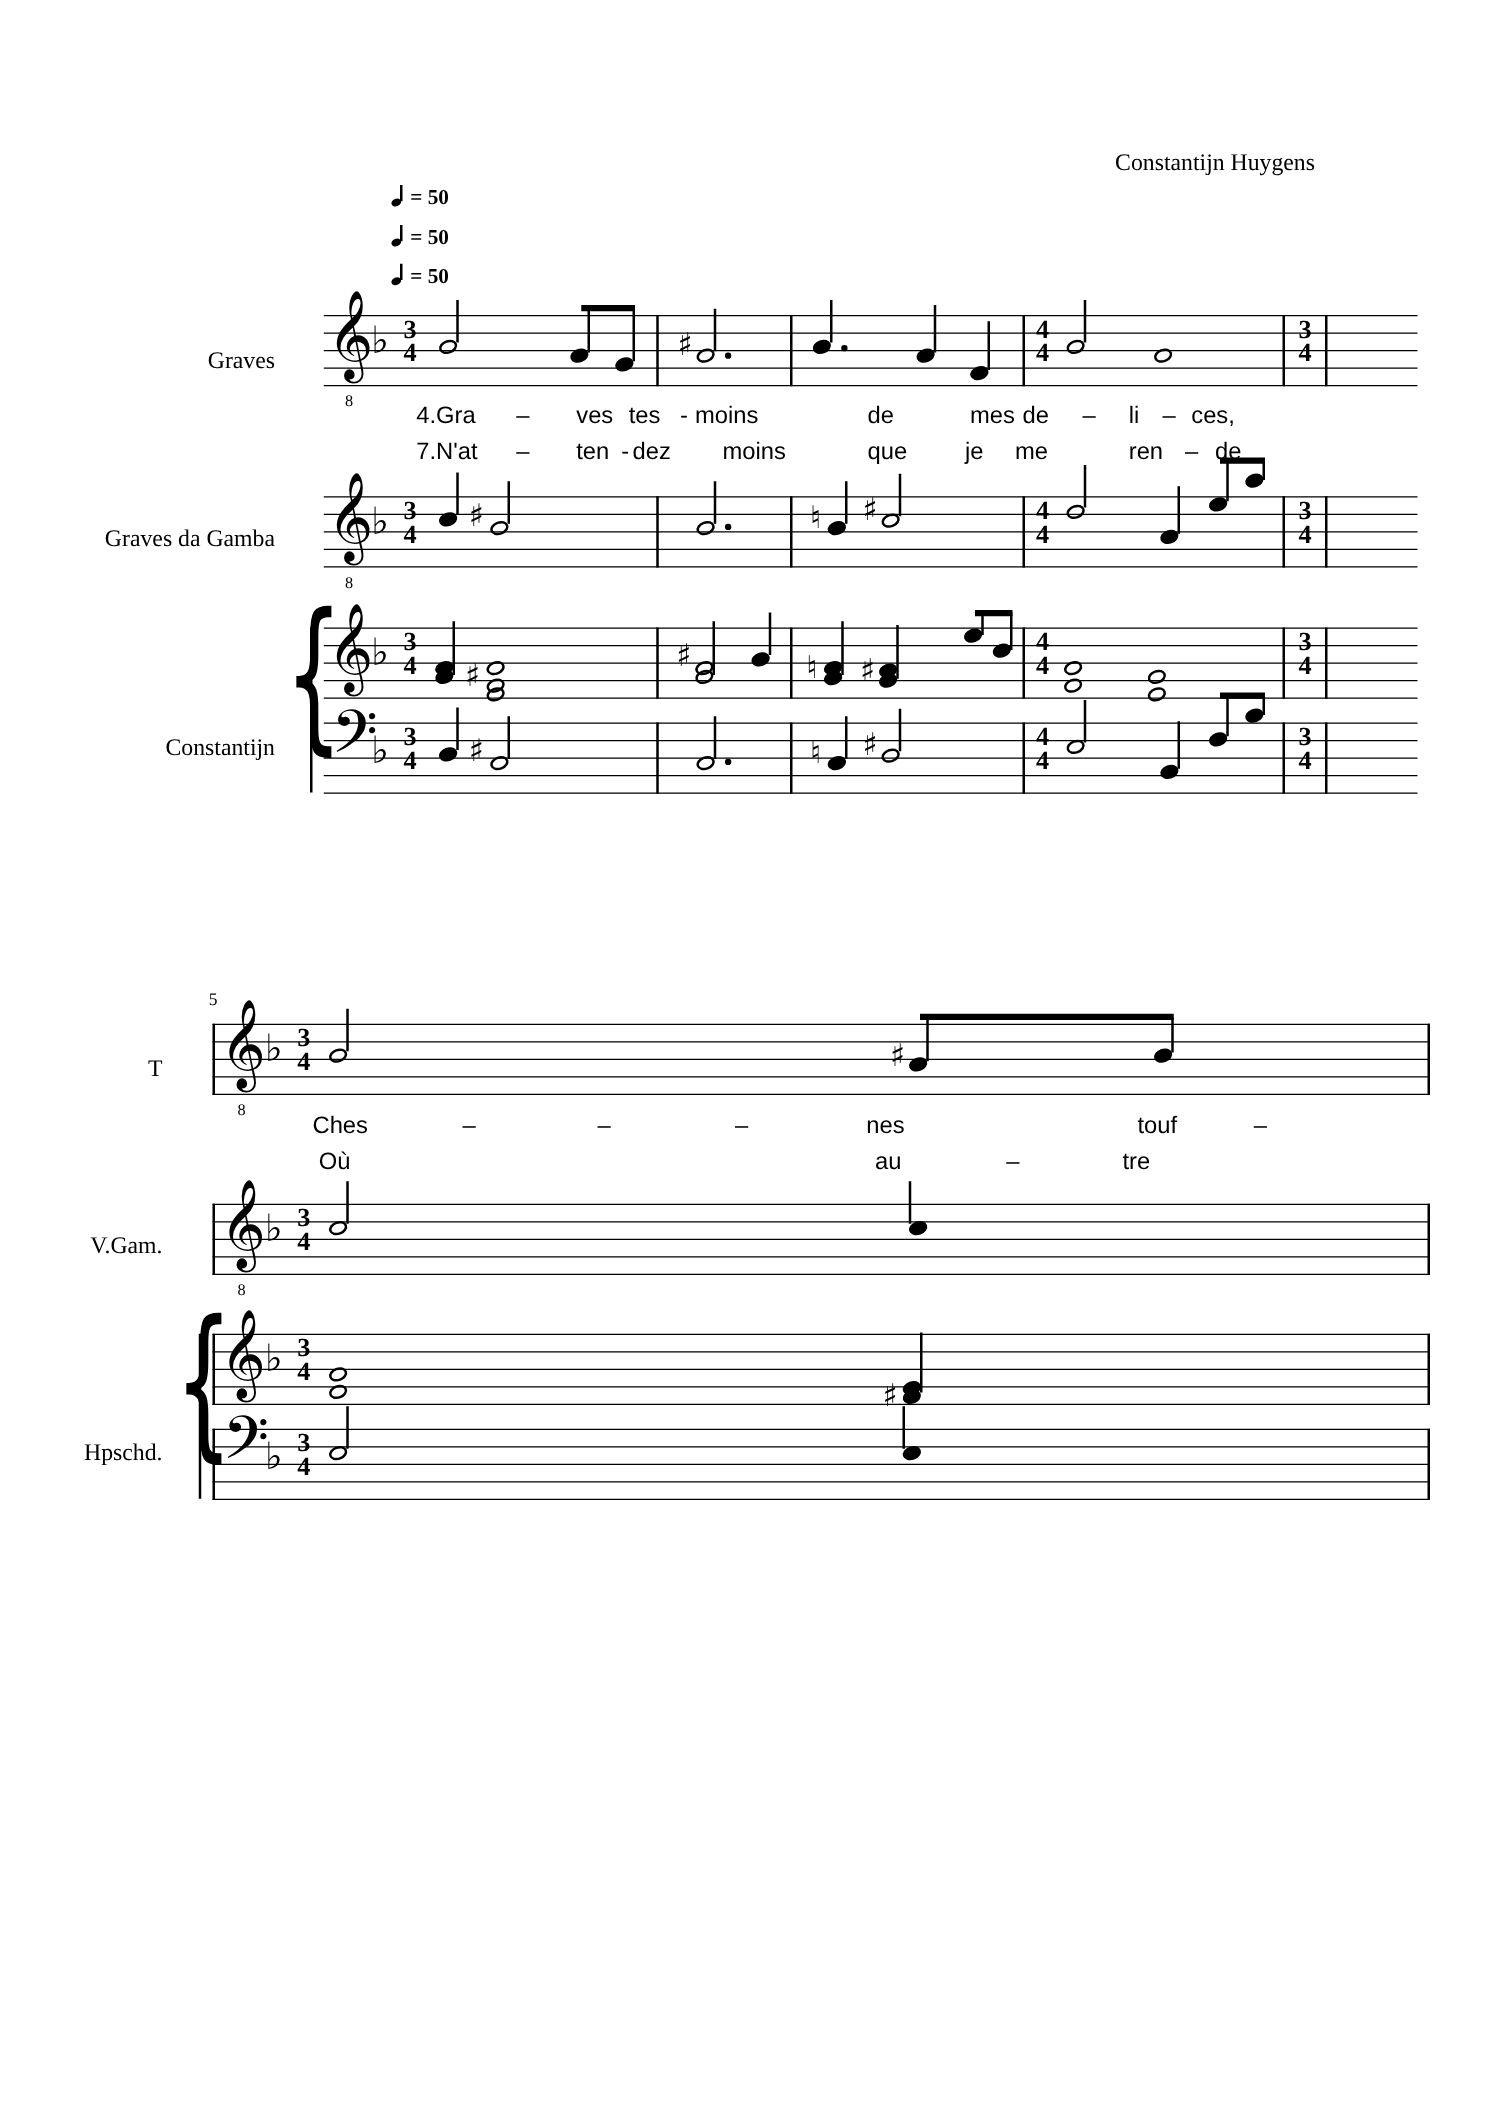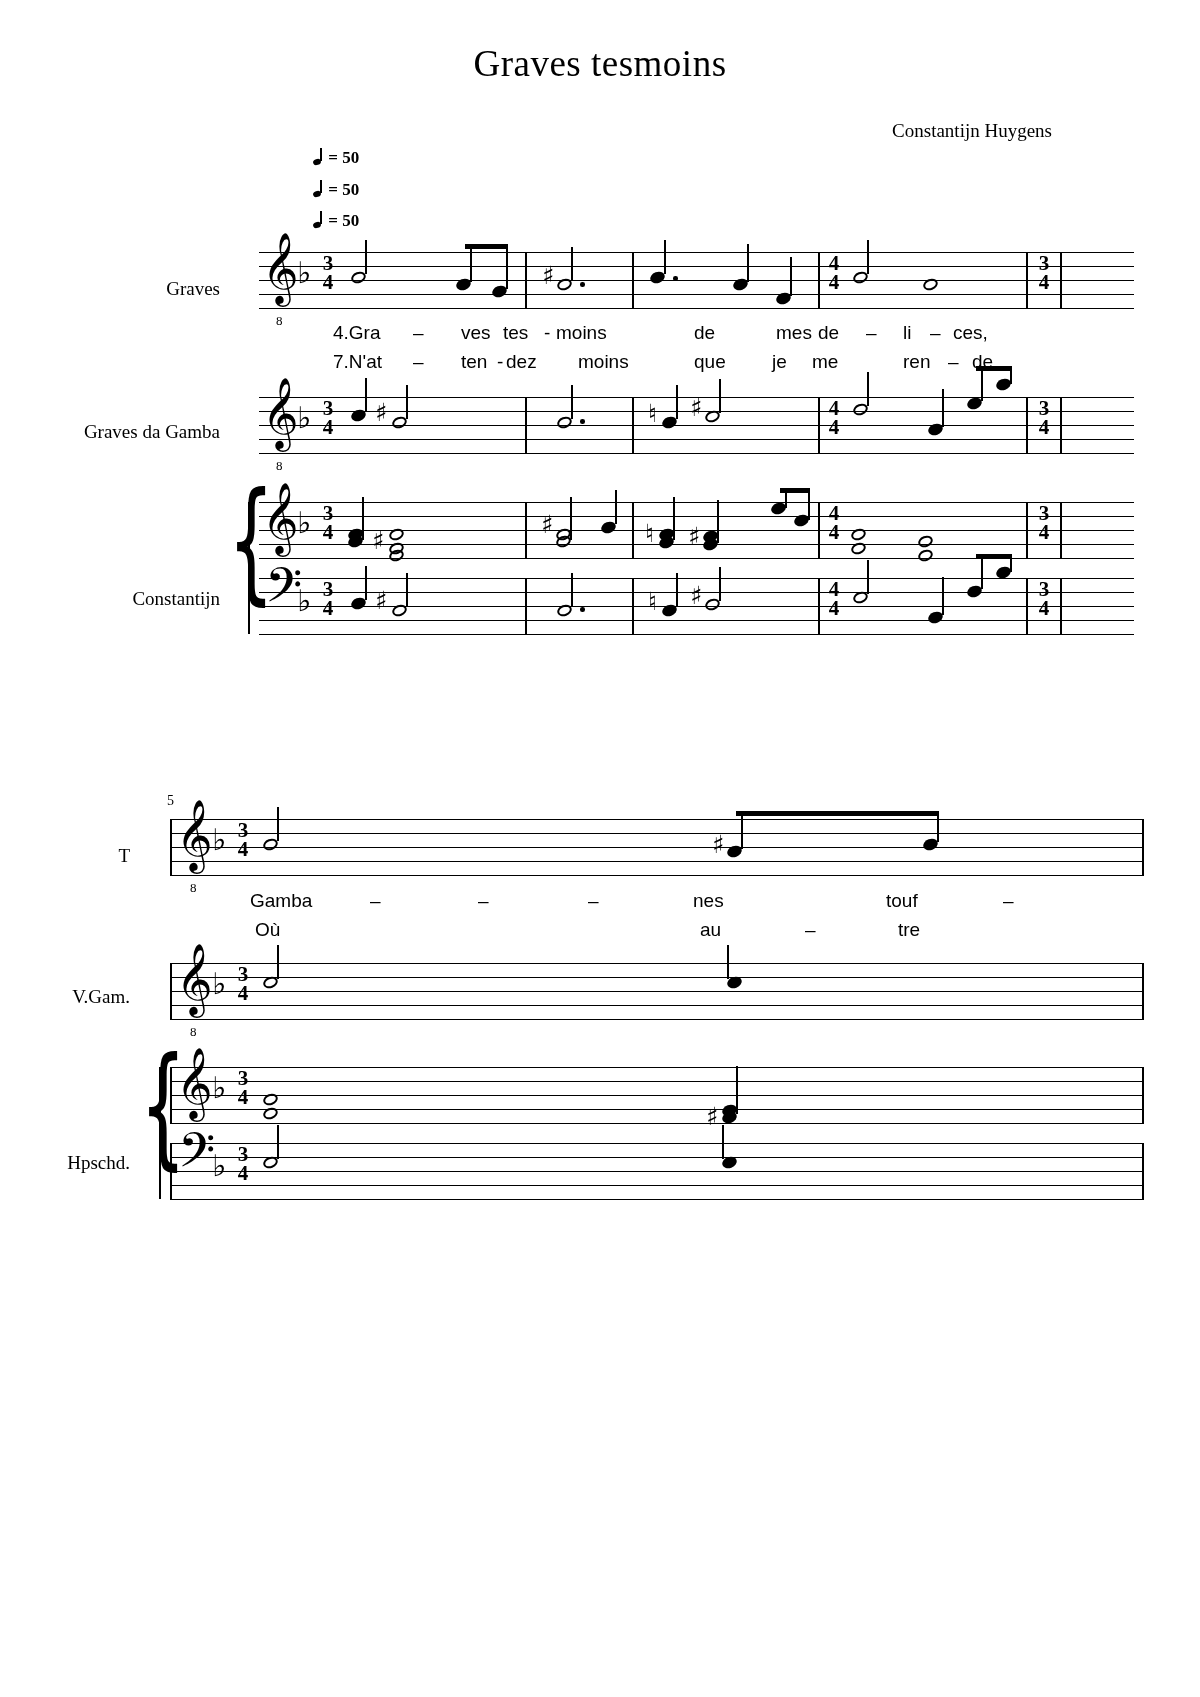--- a/index.html
+++ b/index.html
@@ -192,21 +192,20 @@
     line-height: 1;
     transform: scaleX(0.55);
     transform-origin: left center;
   }
 </style>
 </head>
 <body>
 
 <div class="page">
 
-  <div class="title">Graves tesmoins</div>
   <div class="composer">Constantijn Huygens</div>
 
   <div class="tempo" style="left:313px; top:148px;">
     <span class="qn"></span>
     <span>= 50</span>
   </div>
   <div class="tempo" style="left:313px; top:180px;">
     <span class="qn"></span>
     <span>= 50</span>
   </div>
@@ -498,26 +497,26 @@
   <div class="nh open" style="left:263px; top:839px;"></div>
   <div class="stem" style="left:277px; top:807px; height:34px;"></div>
   <div class="acc" style="left:712px; top:832px;">♯</div>
   <div class="nh" style="left:727px; top:846px;"></div>
   <div class="stem" style="left:741px; top:814px; height:35px;"></div>
   <div class="nh" style="left:923px; top:839px;"></div>
   <div class="stem" style="left:937px; top:814px; height:28px;"></div>
   <div class="beam" style="left:736px; top:811px; width:203px;"></div>
   <div class="barline" style="left:1142px; top:819px; height:57px;"></div>
 
-  <div class="lyric" style="left:250px; top:890px;">Gamba</div>
+  <div class="lyric" style="left:250px; top:890px;">Ches</div>
   <div class="lyric" style="left:370px; top:890px;">–</div>
   <div class="lyric" style="left:478px; top:890px;">–</div>
   <div class="lyric" style="left:588px; top:890px;">–</div>
   <div class="lyric" style="left:693px; top:890px;">nes</div>
-  <div class="lyric" style="left:886px; top:890px;">touf</div>
+  <div class="lyric" style="left:910px; top:890px;">touf</div>
   <div class="lyric" style="left:1003px; top:890px;">–</div>
 
   <div class="lyric" style="left:255px; top:919px;">Où</div>
   <div class="lyric" style="left:700px; top:919px;">au</div>
   <div class="lyric" style="left:805px; top:919px;">–</div>
   <div class="lyric" style="left:898px; top:919px;">tre</div>
 
   <div class="staff" style="left:170px; top:963px; width:974px; height:56px;">
     <div class="ln" style="top:0px;"></div>
     <div class="ln" style="top:14px;"></div>

